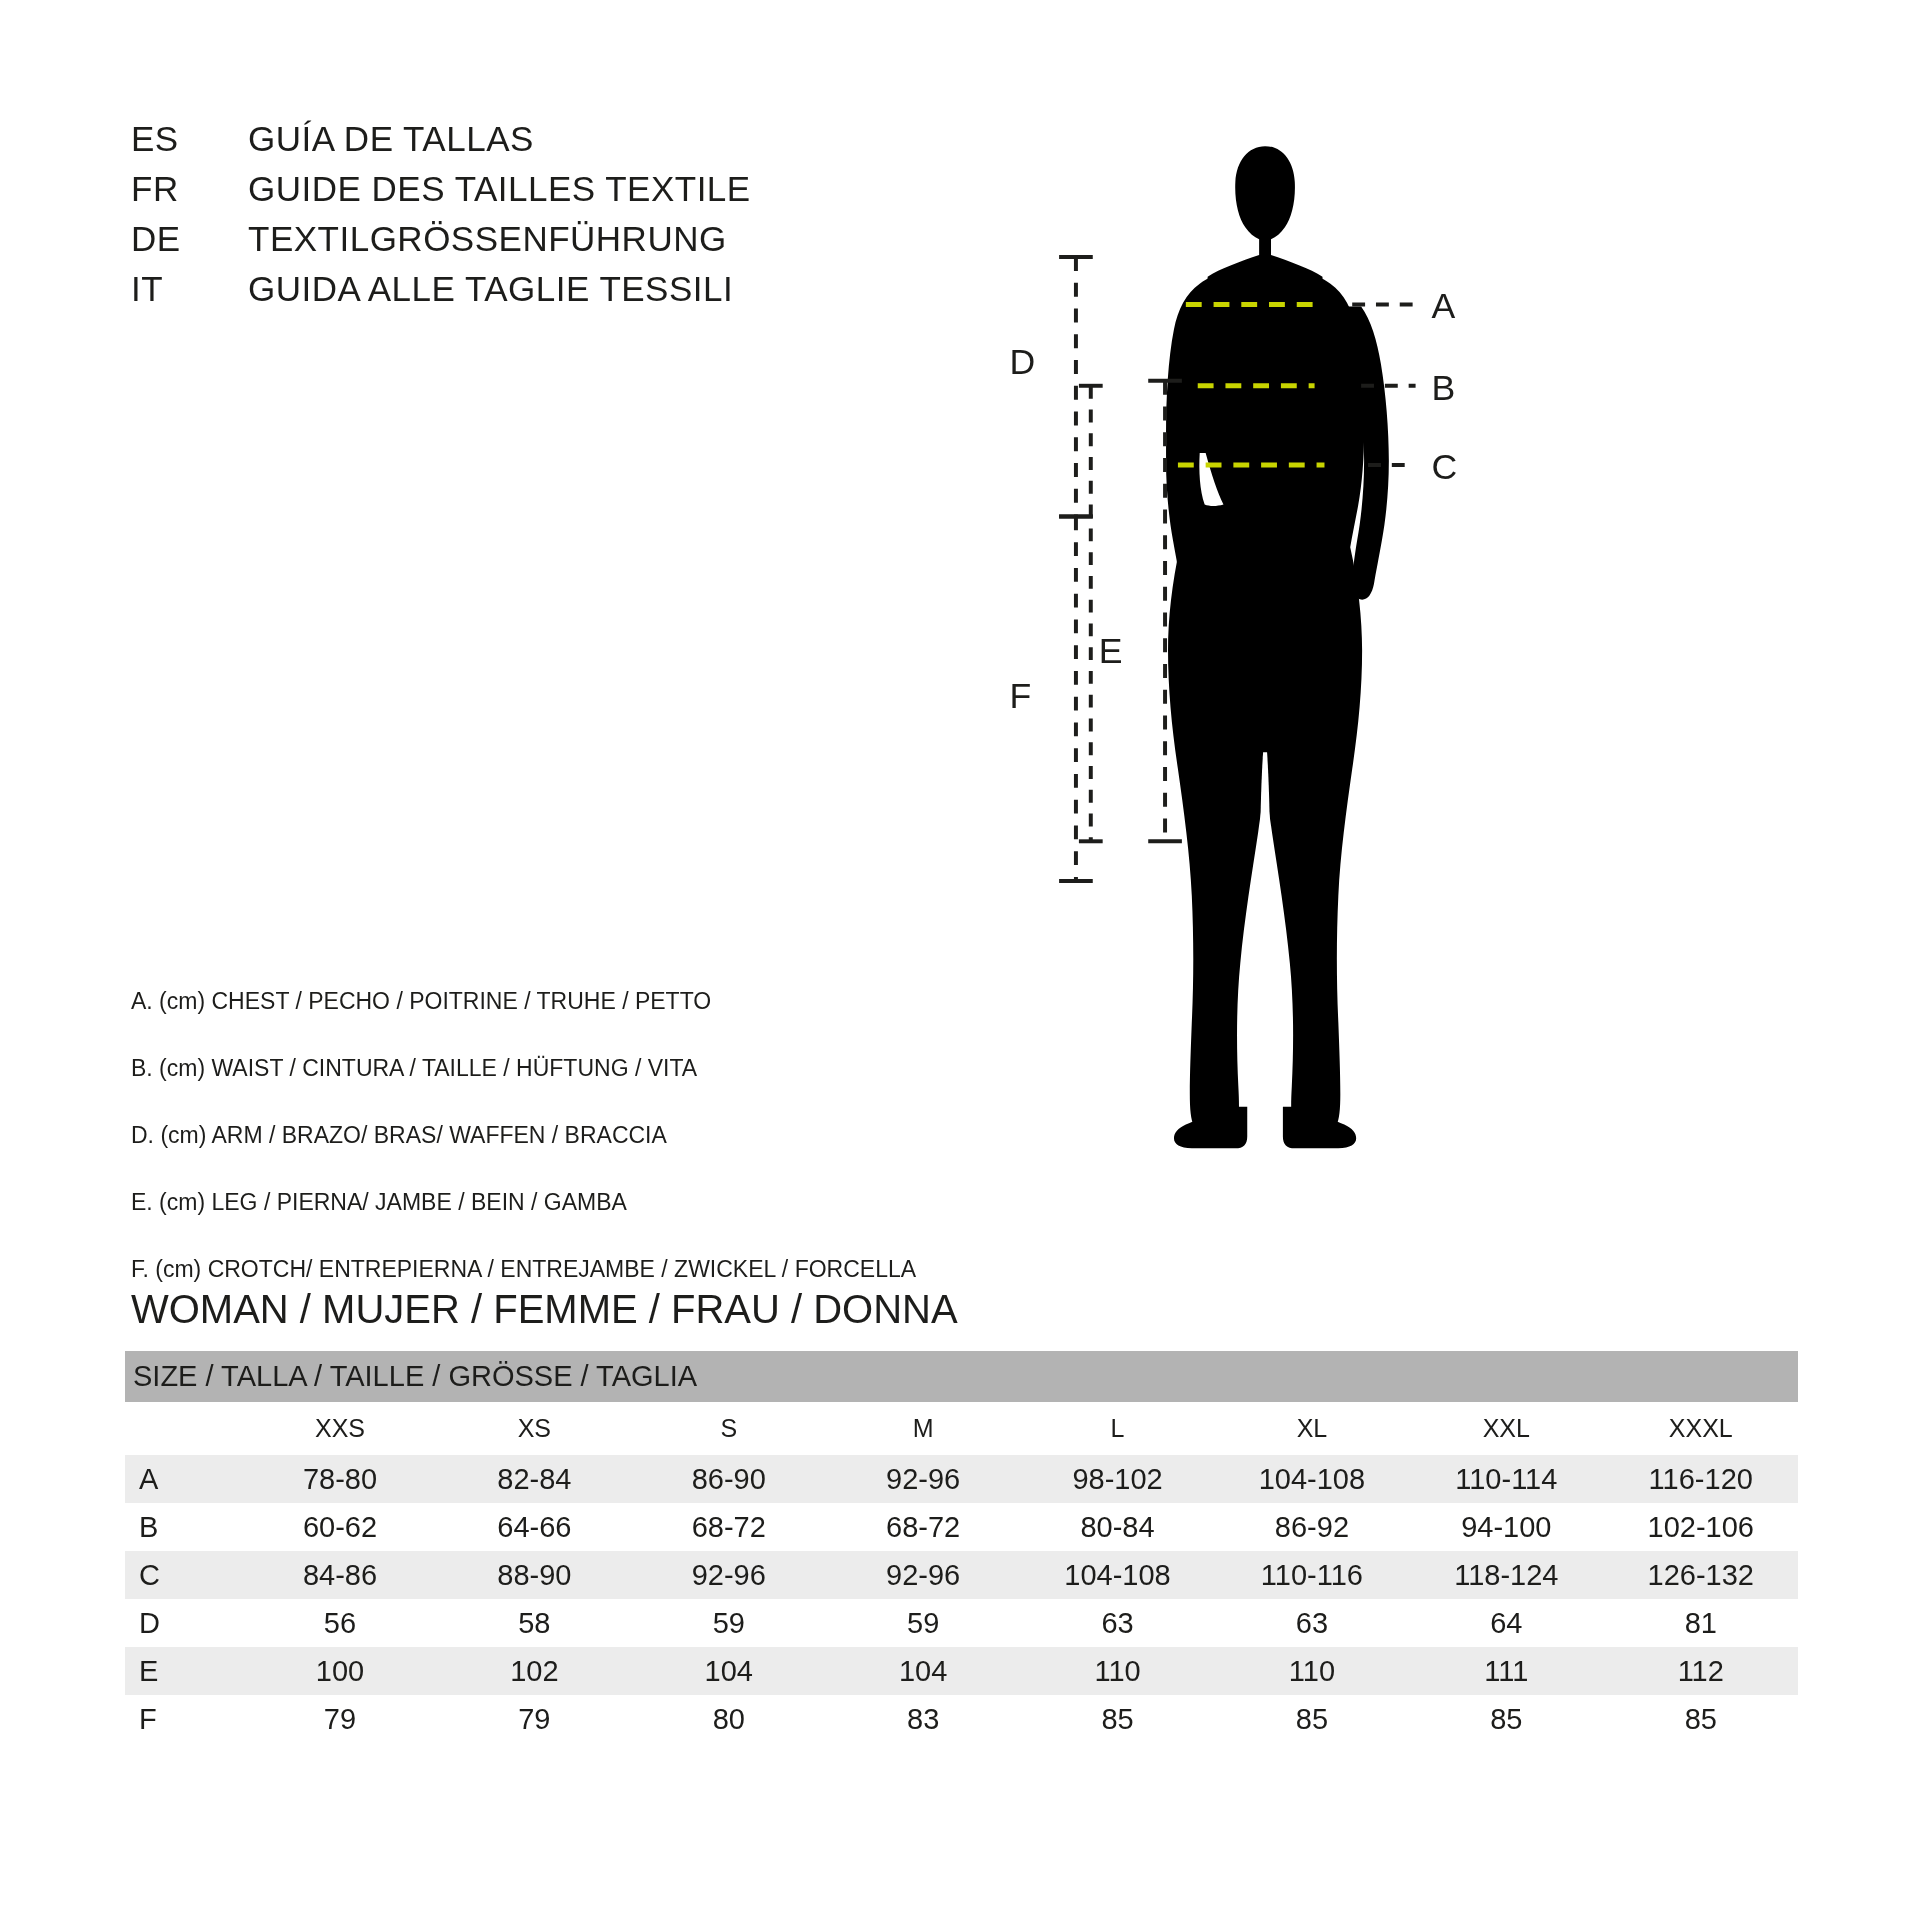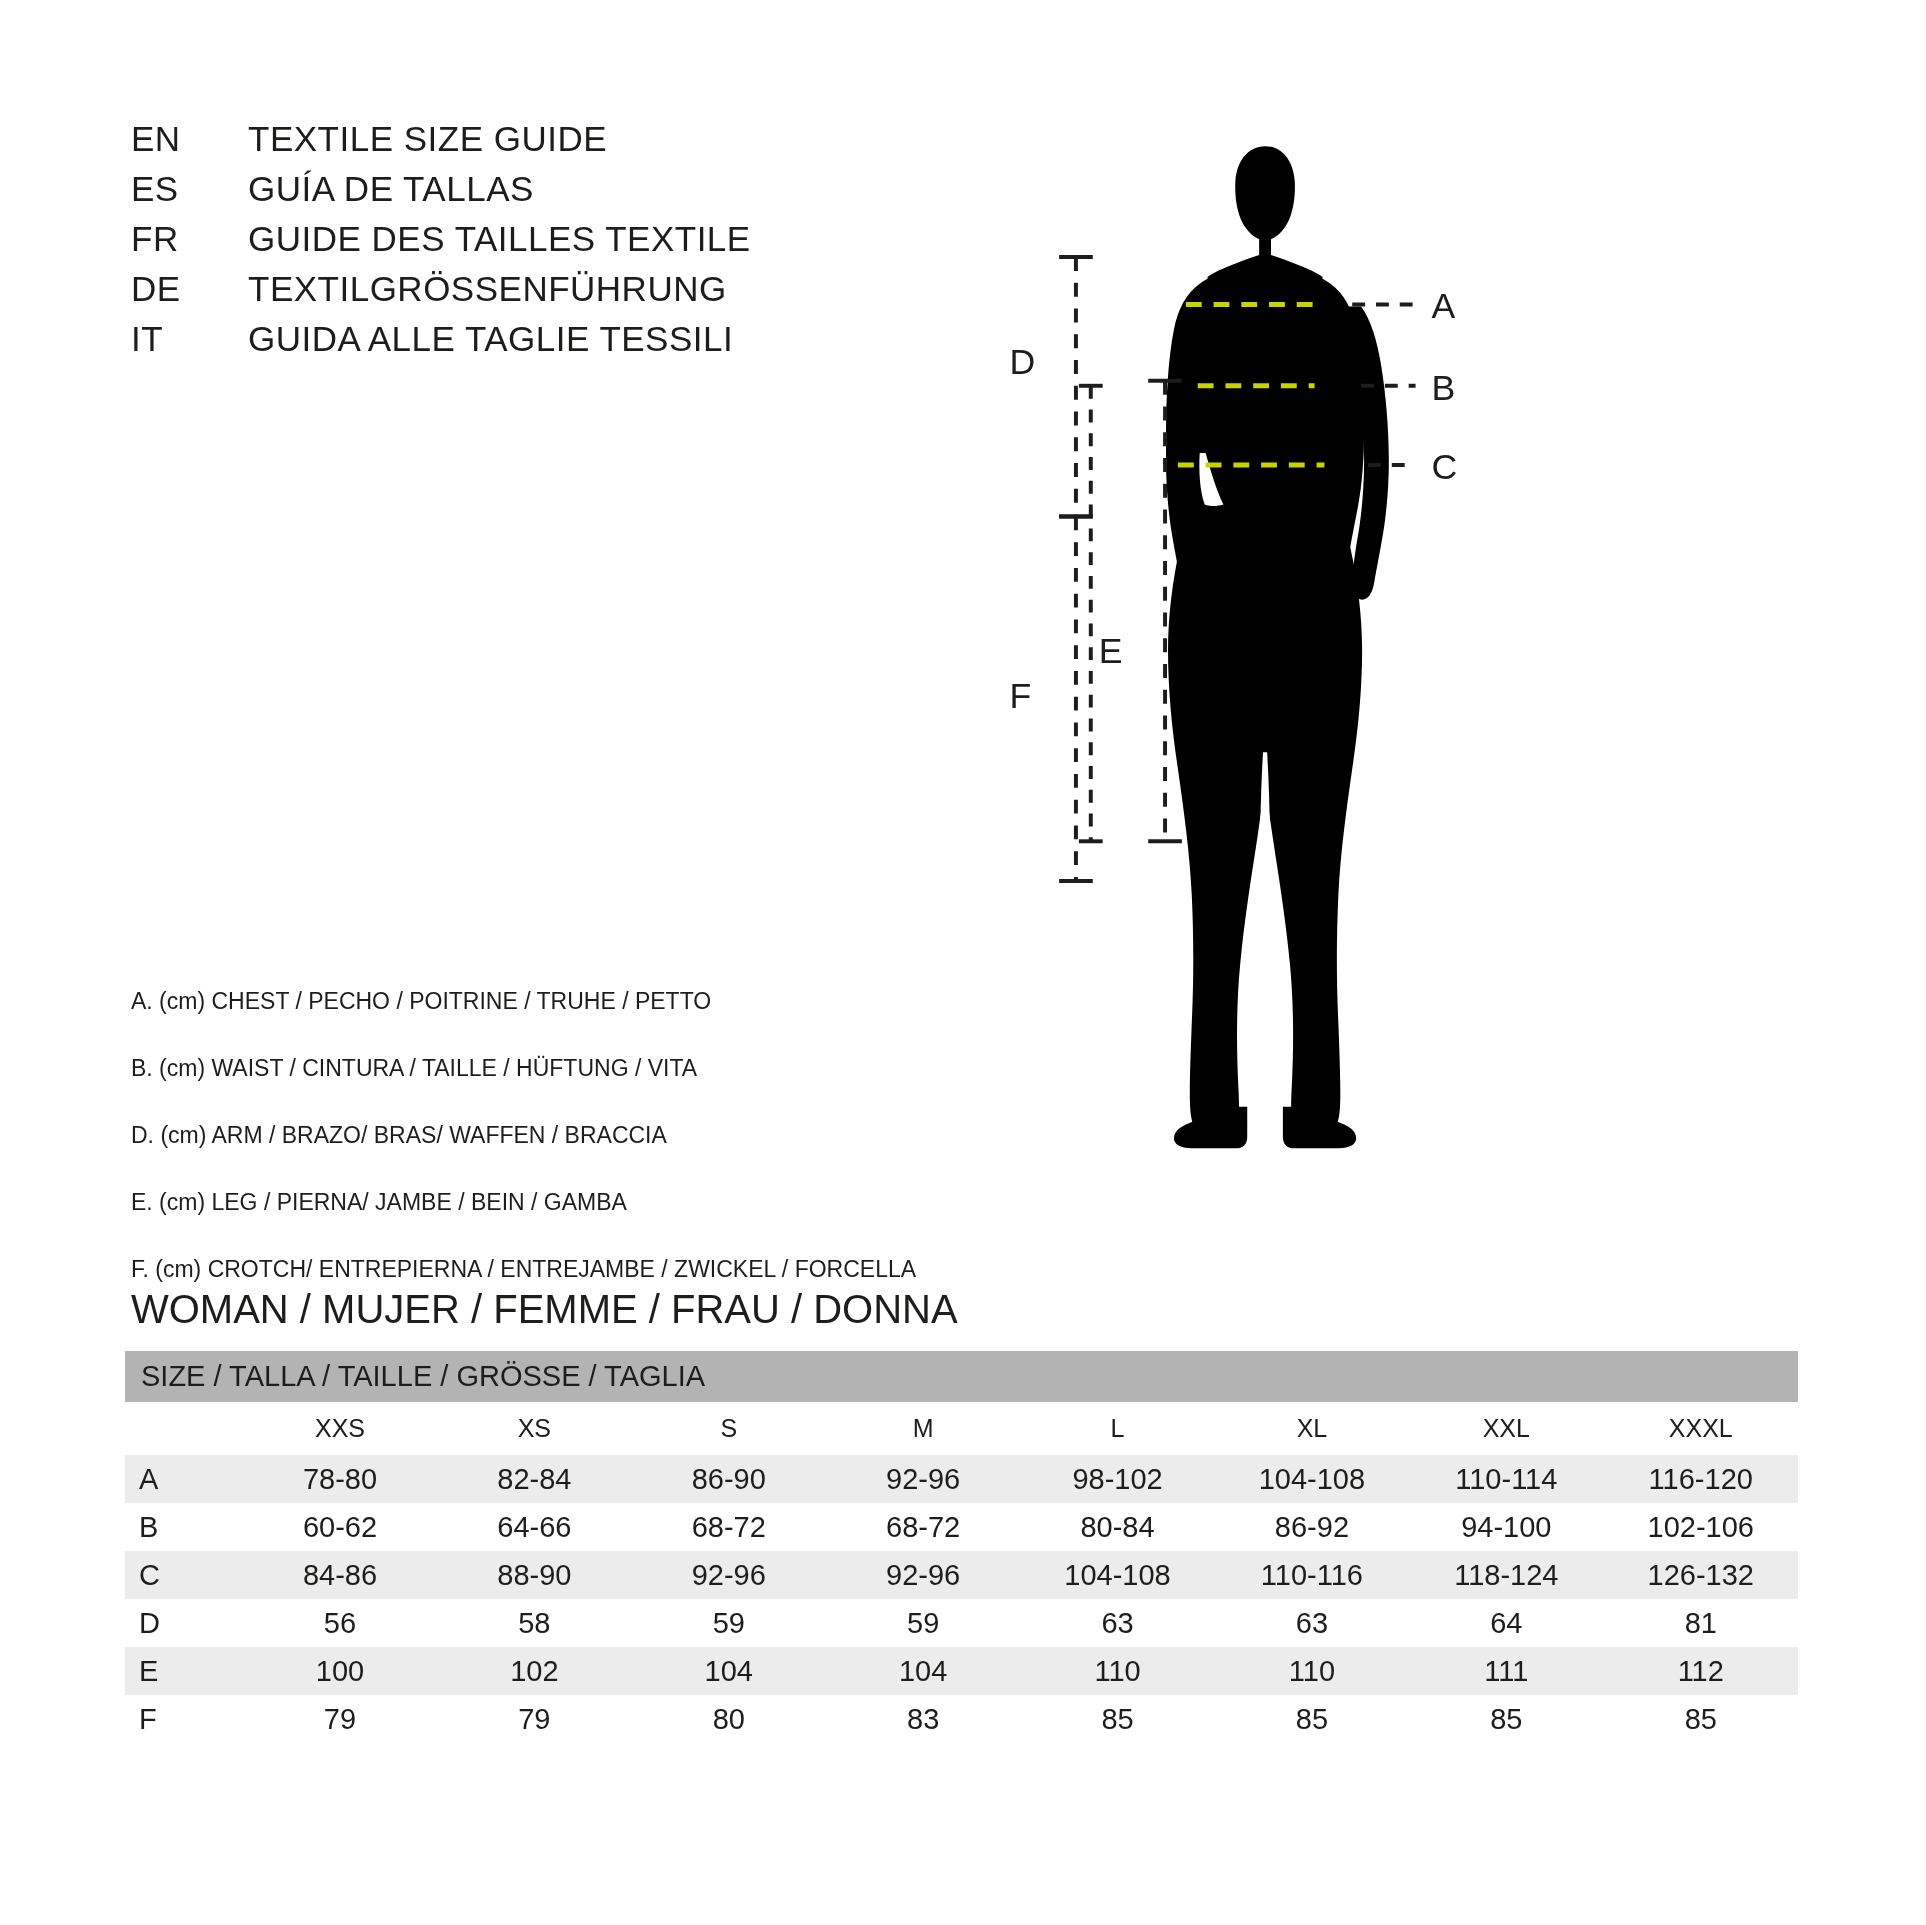--- a/index.html
+++ b/index.html
@@ -88,21 +88,21 @@
   }
   #size-table td, #size-table th {
     padding: 0;
     height: 48px;
     font-weight: normal;
     text-align: center;
   }
   #size-table tr.header-row td {
     background: #b3b3b3;
     text-align: left;
-    padding-left: 16px;
+    padding-left: 8px;
     font-size: 29px;
     height: 51px;
     margin-top: 13px;
   }
   #size-table tr.sizes-row td {
     background: #ffffff;
     height: 53px;
     font-size: 25px;
   }
   #size-table tr.data-row td {
@@ -118,24 +118,20 @@
     text-align: left;
     padding-left: 14px;
     width: 89px;
   }
   #size-table col.sizecol { width: 170px; }
 </style>
 </head>
 <body>
 
 <div id="title-block">
-  <div class="title-row">
-    <span class="title-lang">EN</span>
-    <span class="title-text">TEXTILE SIZE GUIDE</span>
-  </div>
   <div class="title-row">
     <span class="title-lang">ES</span>
     <span class="title-text">GUÍA DE TALLAS</span>
   </div>
   <div class="title-row">
     <span class="title-lang">FR</span>
     <span class="title-text">GUIDE DES TAILLES TEXTILE</span>
   </div>
   <div class="title-row">
     <span class="title-lang">DE</span>

